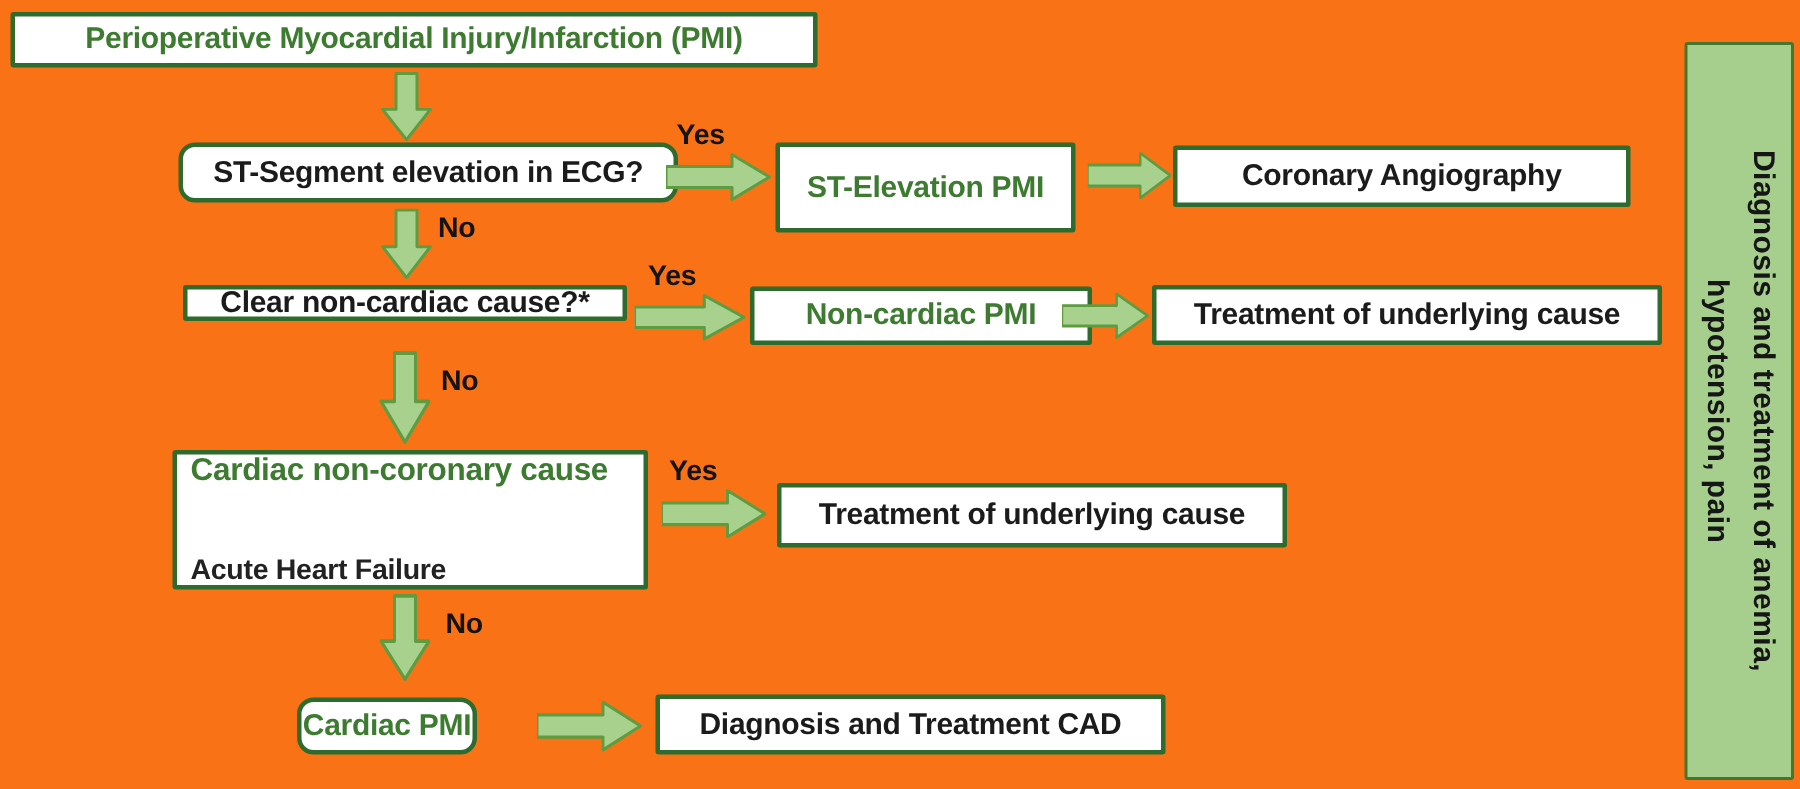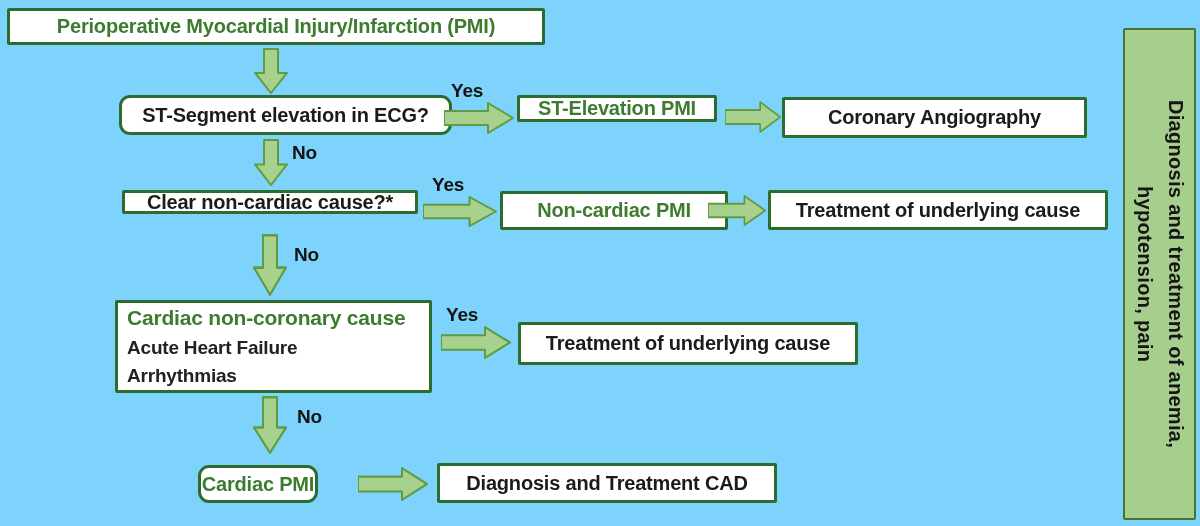--- a/index.html
+++ b/index.html
@@ -1,20 +1,20 @@
 <!DOCTYPE html>
 <html><head>
 <meta charset="utf-8">
 <style>
   html, body { margin: 0; padding: 0; background: #ffffff; }
   .stage {
     position: relative;
     width: 1200px;
     height: 526px;
-    background: #7dd3fc;
+    background: #f97316;
     font-family: "Liberation Sans", sans-serif;
     overflow: hidden;
   }
   .box {
     position: absolute;
     box-sizing: border-box;
     border: 3px solid #2e6b2e;
     border-radius: 2px;
     background: #ffffff;
     display: flex;
@@ -96,21 +96,21 @@
     <span>ST-Segment elevation in ECG?</span>
   </div>
 
   <div class="flabel" style="left:451px; top:80px;">Yes</div>
   <div class="arrow" style="left:444px; top:102px; width:70px; height:32px;">
     <svg viewBox="0 0 70 32" preserveAspectRatio="none">
         <polygon points="0,9 44,9 44,1 69,16 44,31 44,23 0,23"></polygon>
       </svg>
   </div>
 
-  <div class="box green" style="left:517px; top:95px; width:200px; height:27px;">
+  <div class="box green" style="left:517px; top:95px; width:200px; height:60px;">
     <span>ST-Elevation PMI</span>
   </div>
 
   <div class="arrow" style="left:725px; top:101px; width:56px; height:32px;">
     <svg viewBox="0 0 70 32" preserveAspectRatio="none">
         <polygon points="0,9 44,9 44,1 69,16 44,31 44,23 0,23"></polygon>
       </svg>
   </div>
 
   <div class="box" style="left:782px; top:97px; width:305px; height:41px;">
@@ -149,24 +149,23 @@
     <span>Treatment of underlying cause</span>
   </div>
 
   <div class="arrow" style="left:253px; top:234px; width:34px; height:62px;">
     <svg viewBox="0 0 34 48" preserveAspectRatio="none">
         <polygon points="10,1 24,1 24,26 33,26 17,47 1,26 10,26"></polygon>
       </svg>
   </div>
   <div class="flabel" style="left:294px; top:244px;">No</div>
 
-  <div class="box multi" style="left:115px; top:300px; width:317px; height:93px;">
+  <div class="box multi" style="left:115px; top:300px; width:317px; height:93px;gap:38px;">
     <span class="m-title">Cardiac non-coronary cause</span>
     <span class="m-line">Acute Heart Failure</span>
-    <span class="m-line">Arrhythmias</span>
   </div>
 
   <div class="flabel" style="left:446px; top:304px;">Yes</div>
   <div class="arrow" style="left:441px; top:326px; width:70px; height:33px;">
     <svg viewBox="0 0 70 32" preserveAspectRatio="none">
         <polygon points="0,9 44,9 44,1 69,16 44,31 44,23 0,23"></polygon>
       </svg>
   </div>
 
   <div class="box" style="left:518px; top:322px; width:340px; height:43px;">

